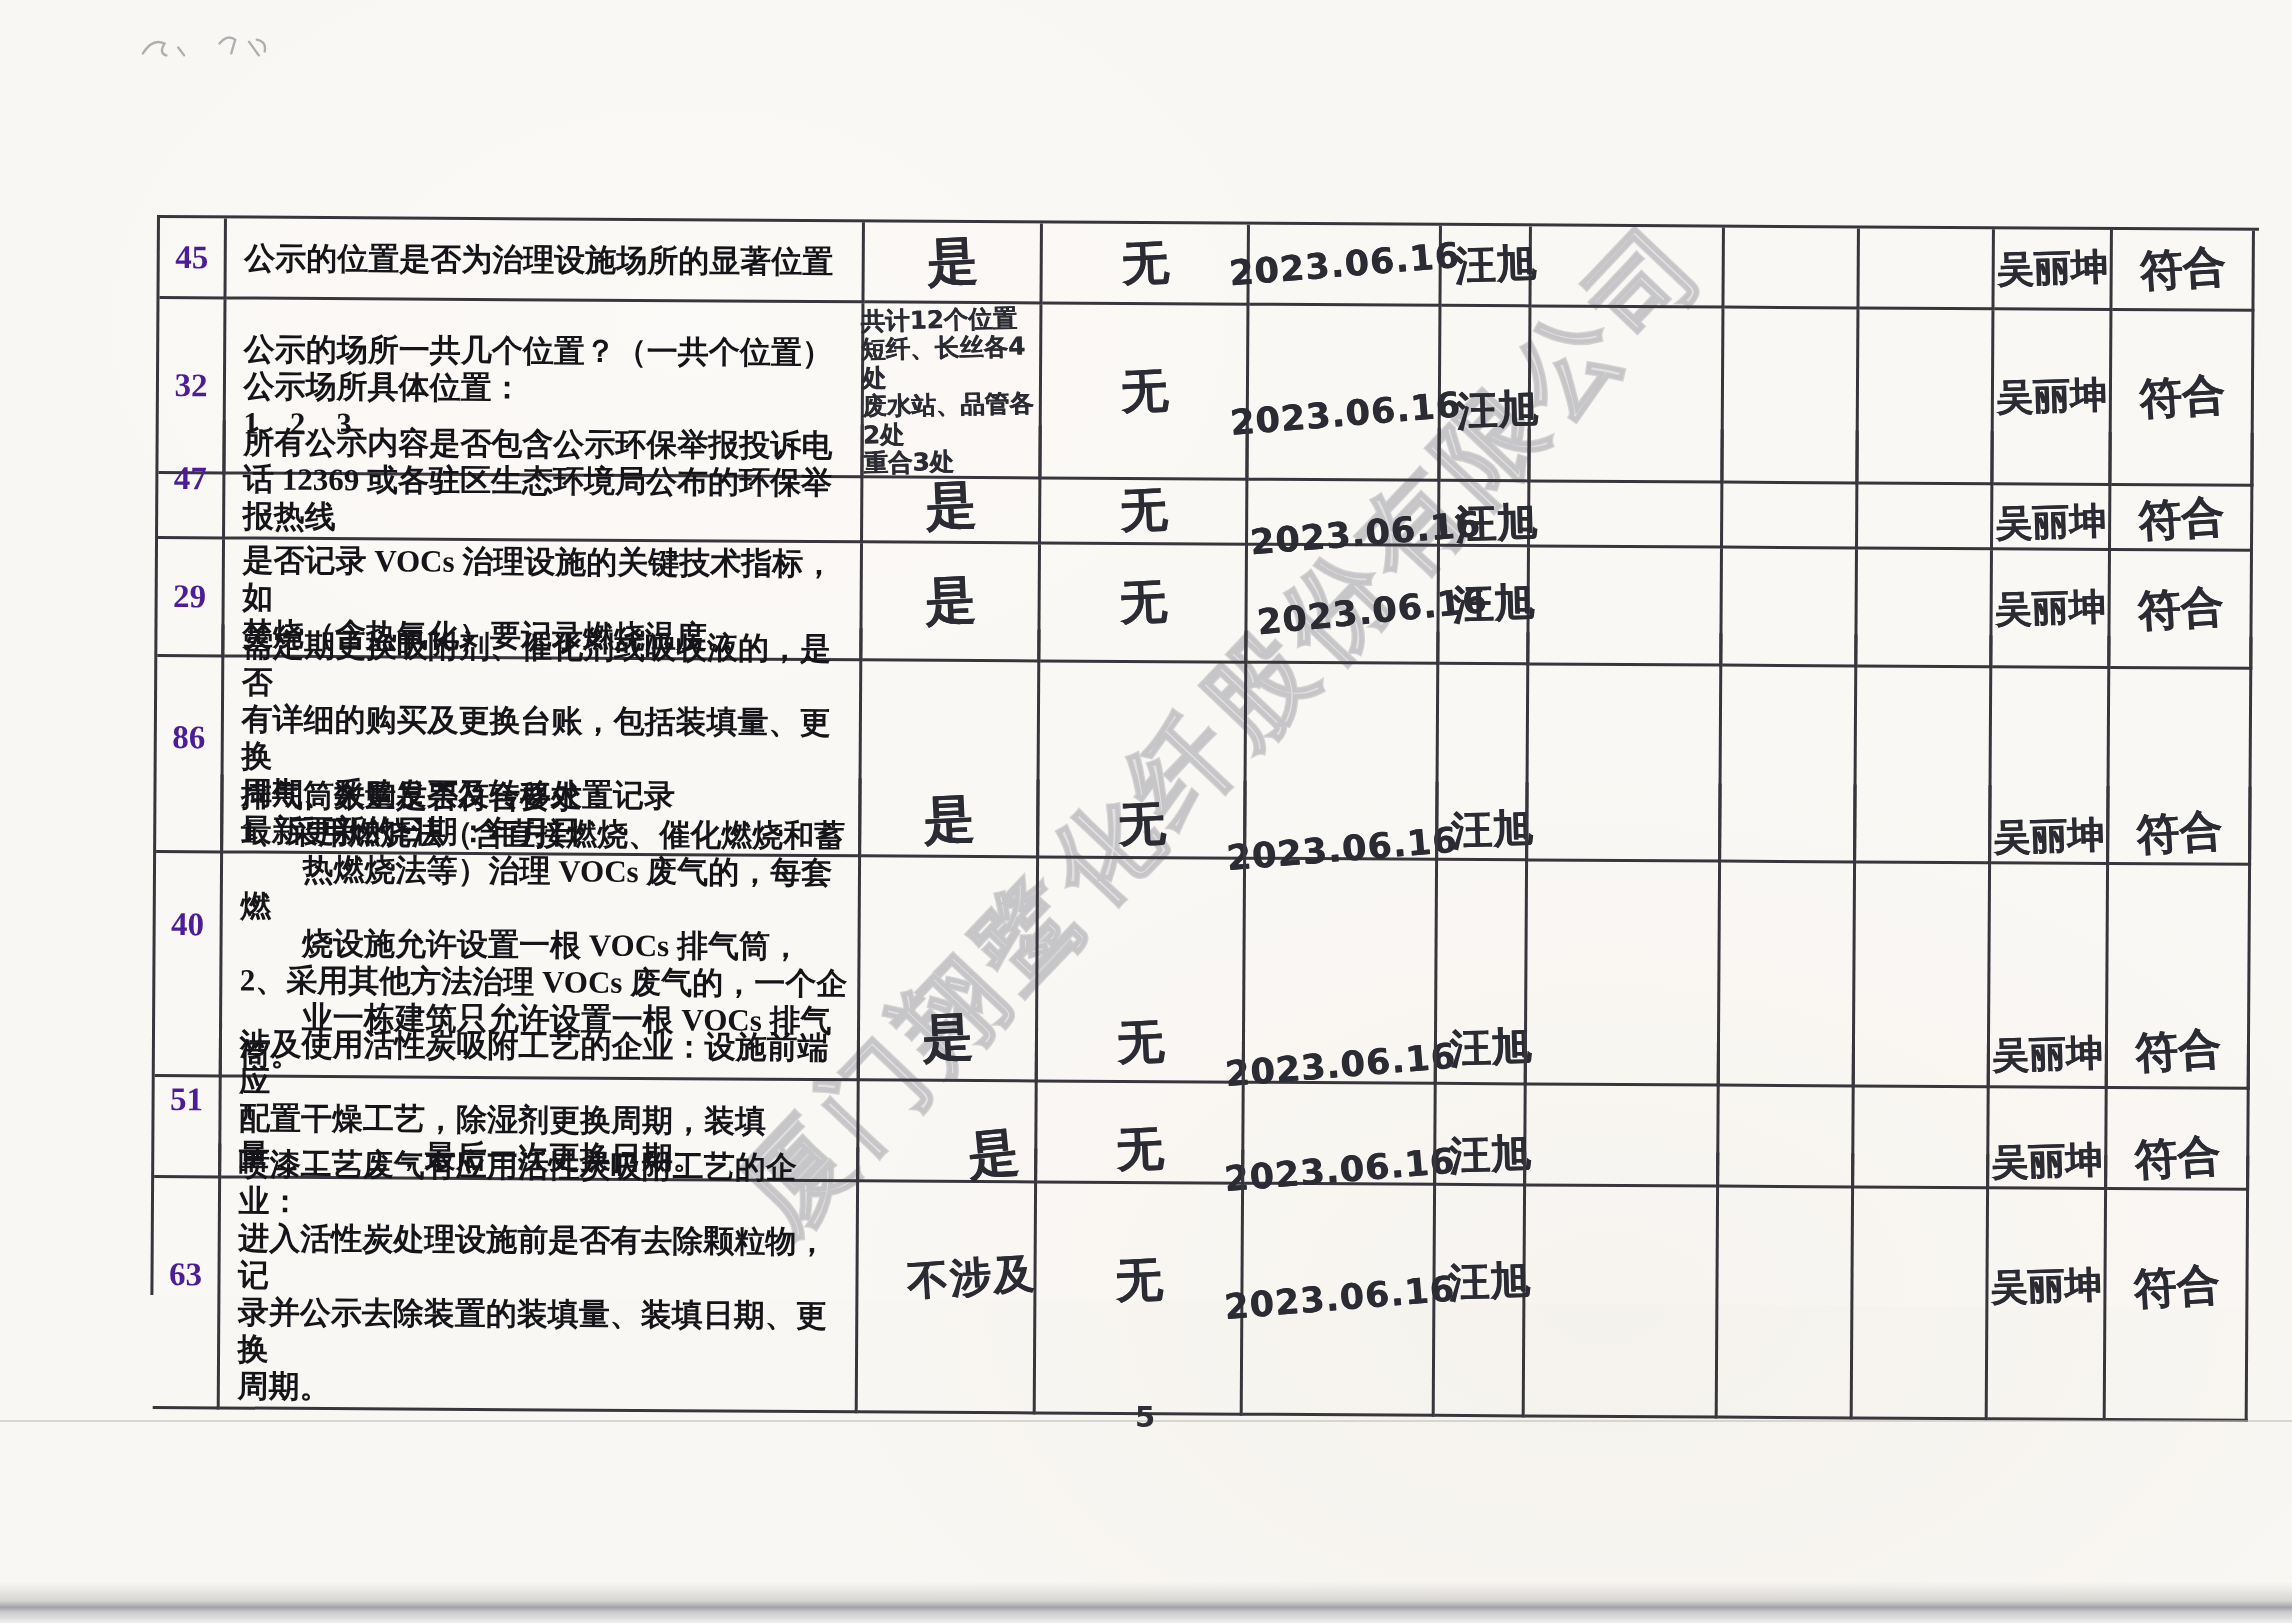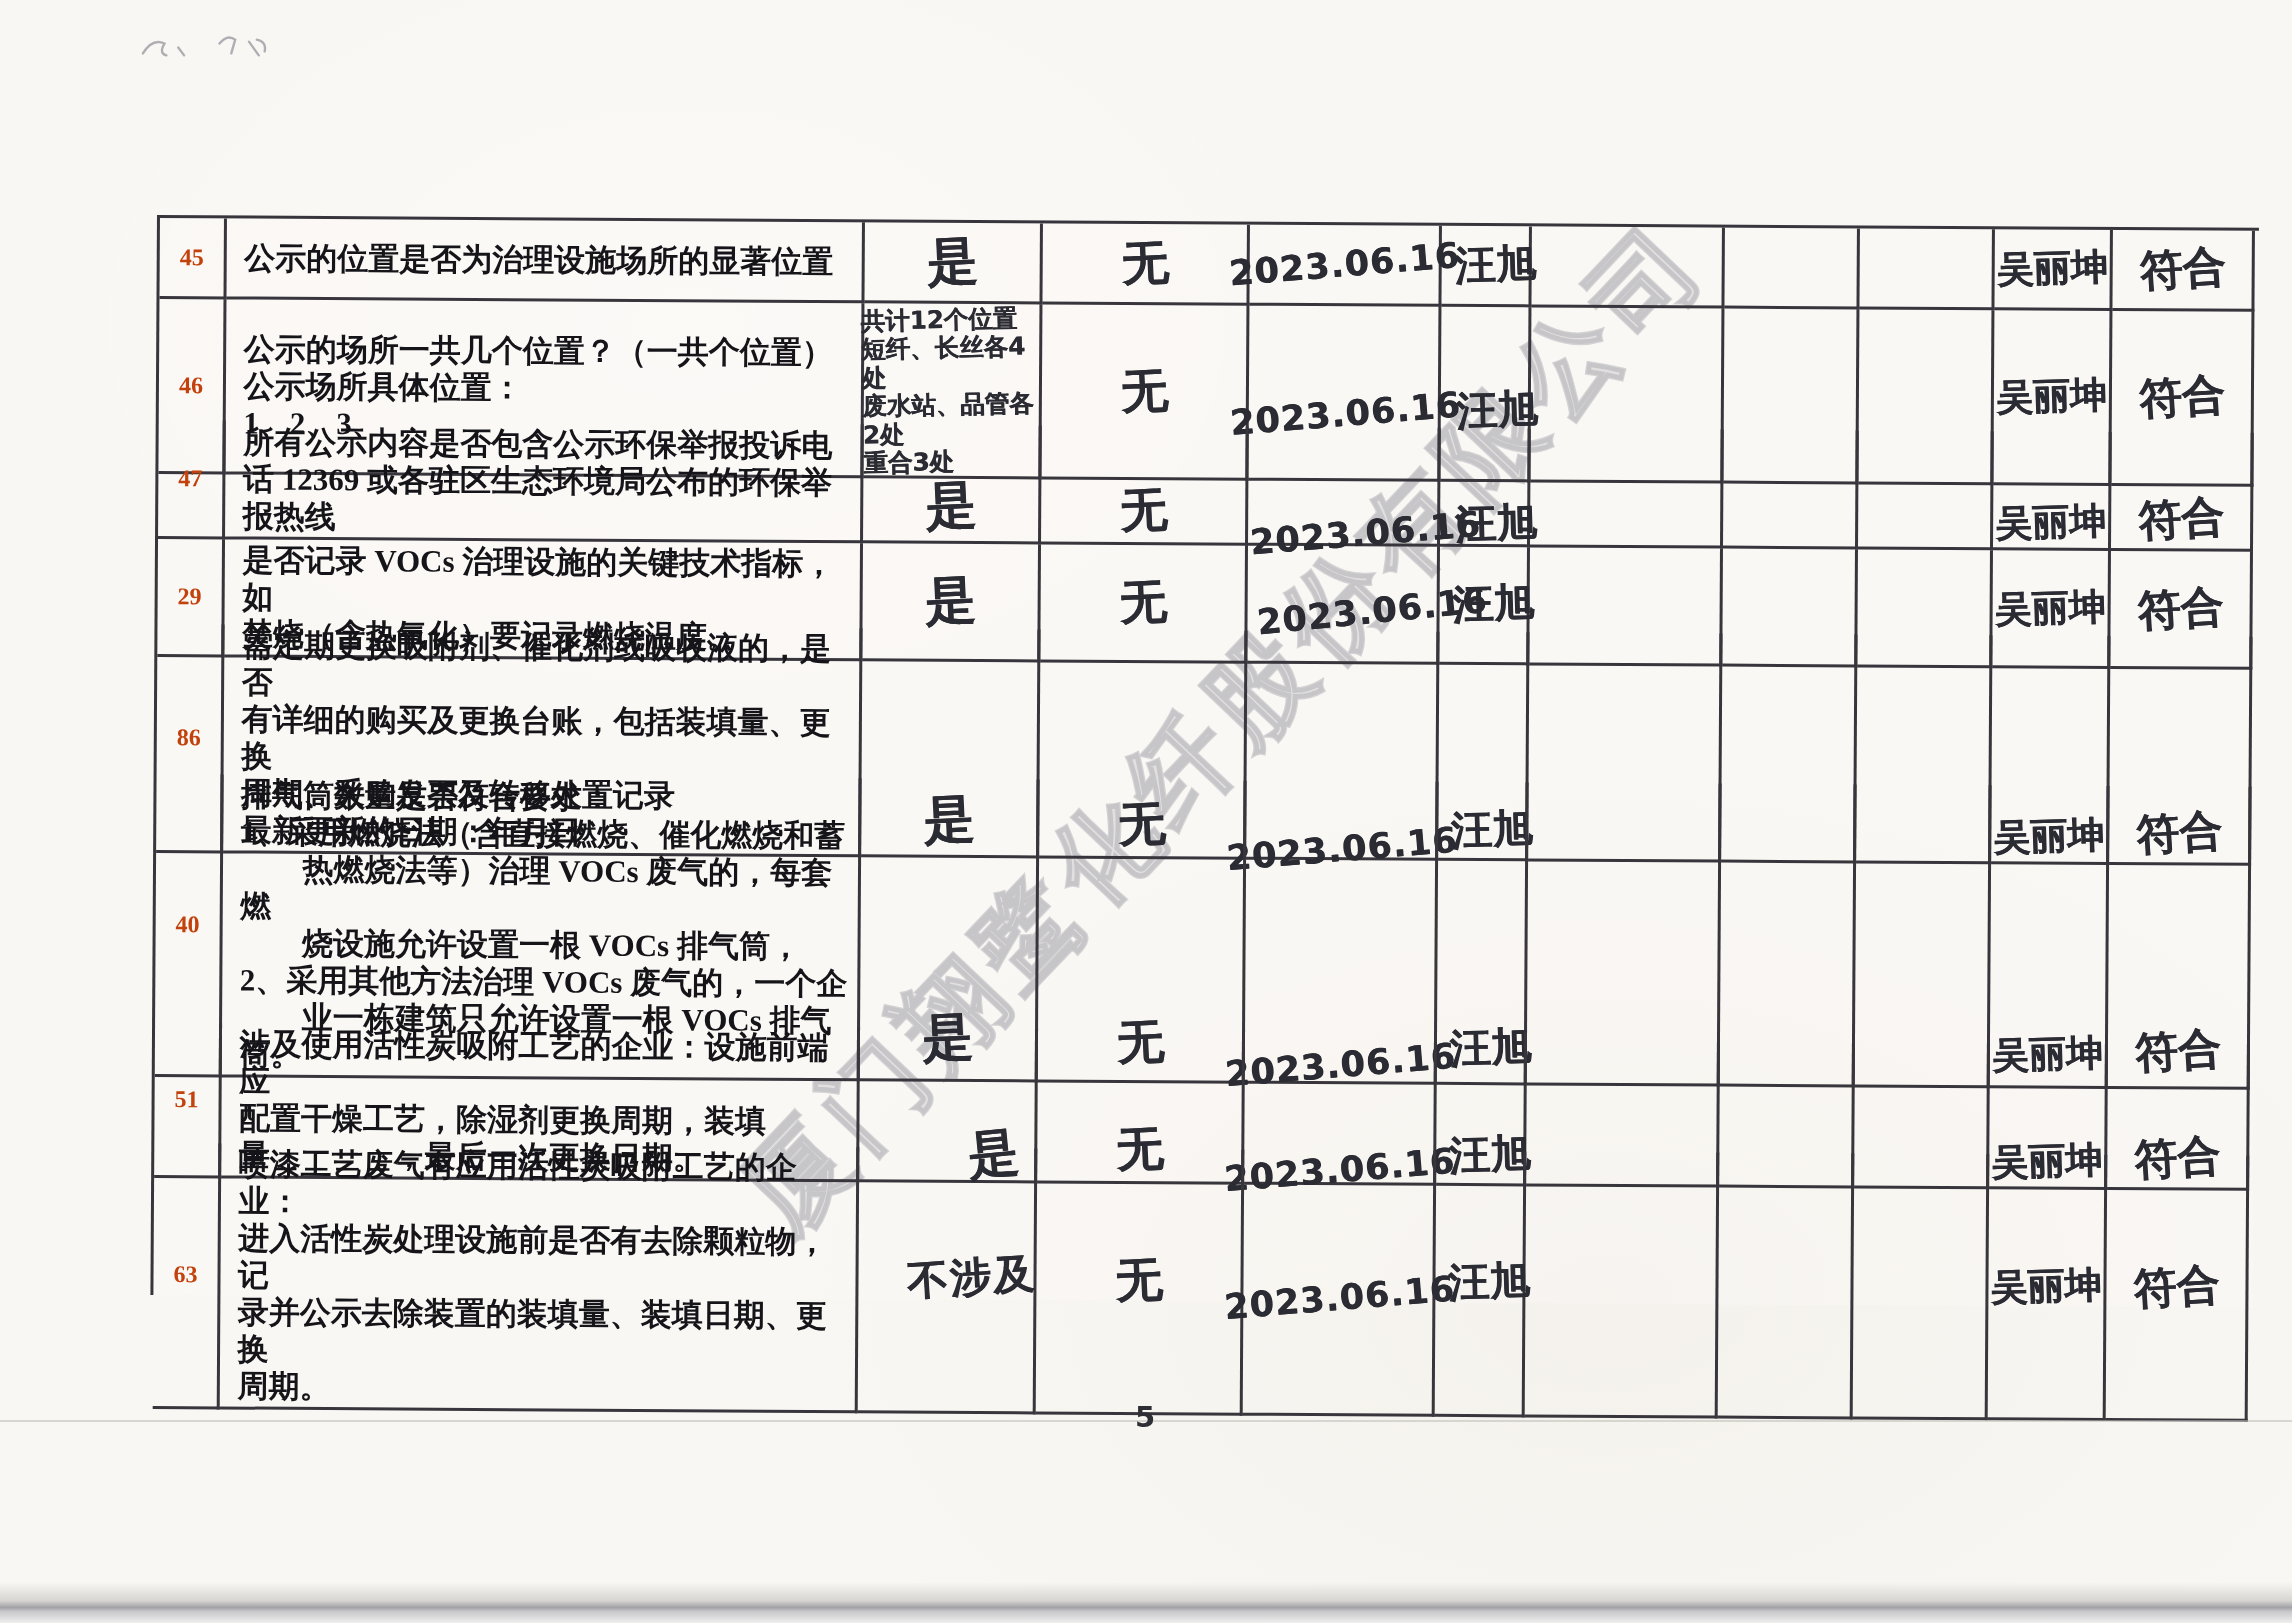--- a/index.html
+++ b/index.html
@@ -45,21 +45,21 @@
     grid-template-columns:67px 638px 178px 207px 192px 90px 193px 135px 135px 118px 142px;
   }
   .r45{height:81px}.r46{height:121px}.r47{height:119px}.r48{height:85px}
   .r49{height:150px}.r50{height:249px}.r51{height:120px}.r52{height:152px}
   .cell{
     border-right:3.9px solid #38363c;border-bottom:3.9px solid #38363c;
     box-sizing:border-box;position:relative;overflow:visible;
     display:flex;align-items:center;justify-content:center;
   }
   .c-no span{
-    font-size:24px;color:#c2410c;font-weight:600;
+    font-size:33px;color:#4c1d95;font-weight:600;
   }
   .c-q{justify-content:flex-start;}
   .c-q span{
     display:block;white-space:pre-line;
     font-size:31px;line-height:37px;color:#141419;font-weight:600;
     padding:2px 5.9px 2px 17.6px;text-align:left;
   }
 
   
   .hw{
@@ -157,21 +157,21 @@
       <div class="cell c-sign">
           <span class="hw">吴丽坤</span>
         </div>
       <div class="cell c-res">
           <span class="hw">符合</span>
         </div>
     </div>
 
     <div class="vrow r46">
       <div class="cell c-no">
-          <span>46</span>
+          <span>32</span>
         </div>
       <div class="cell c-q">
           <span>公示的场所一共几个位置？（一共个位置）
 公示场所具体位置：
 1、2、3、</span>
         </div>
       <div class="cell c-ans">
           <span class="hw note">共计12个位置
 短纤、长丝各4处
 废水站、品管各2处

